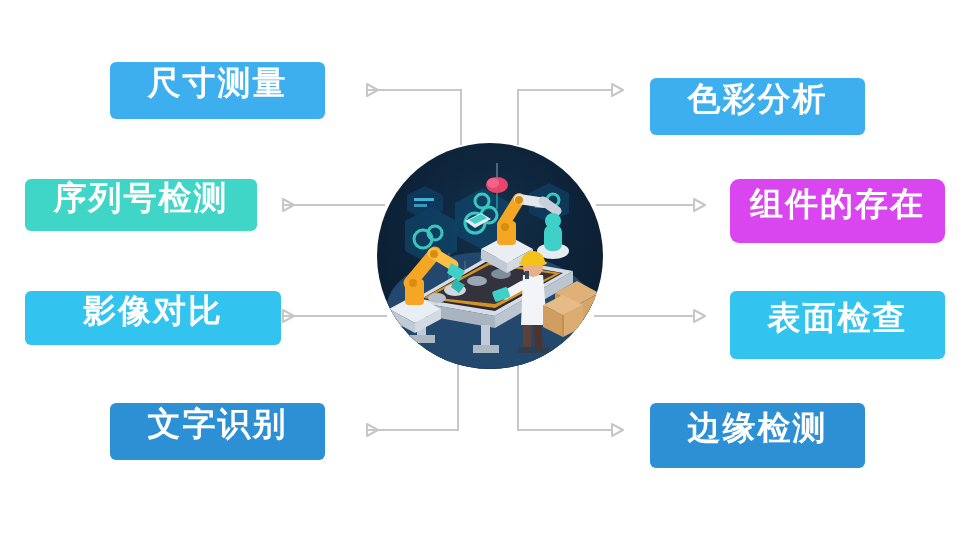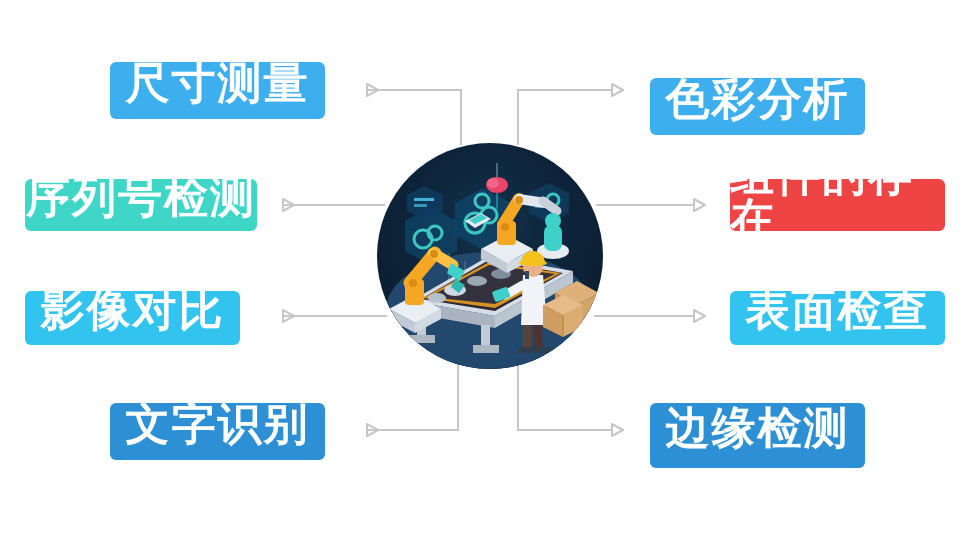--- a/index.html
+++ b/index.html
@@ -19,21 +19,21 @@
   }
 
   
   .label-box {
     position: absolute;
     display: flex;
     align-items: center;
     justify-content: center;
     border-radius: 6px;
     color: #ffffff;
-    font-size: 44px;
+    font-size: 33px;
     font-weight: 700;
     letter-spacing: 2px;
     line-height: 1;
     box-sizing: border-box;
     padding-bottom: 16px;
     user-select: none;
   }
 
   
   #center-circle {
@@ -212,20 +212,20 @@
         <polygon points="166,162 186,152 206,162 186,172" fill="#e6bb87"></polygon>
         <polygon points="166,162 166,184 186,194 186,172" fill="#cf9e60"></polygon>
         <polygon points="186,172 206,162 206,184 186,194" fill="#dbad72"></polygon>
         <path d="M186,172 L186,194" stroke="#bb8b47" stroke-width="1.5"></path>
       </g>
     </svg>
   </div>
 
   <div class="label-box" style="left: 110px; top: 62px; width: 215px; height: 57px; background: rgb(62, 175, 238);">尺寸测量</div>
   <div class="label-box" style="left: 25px; top: 179px; width: 232px; height: 52px; background: rgb(63, 214, 200);">序列号检测</div>
-  <div class="label-box" style="left: 25px; top: 291px; width: 215px; height: 54px; background: rgb(51, 195, 239);">影像对比</div>
+  <div class="label-box" style="left: 25px; top: 291px; width: 256px; height: 54px; background: rgb(51, 195, 239);">影像对比</div>
   <div class="label-box" style="left: 110px; top: 403px; width: 215px; height: 57px; background: rgb(45, 143, 212);">文字识别</div>
   <div class="label-box" style="left: 650px; top: 62px; width: 215px; height: 57px; background: rgb(62, 175, 238); margin-top: 16px;">色彩分析</div>
-  <div class="label-box" style="left: 730px; top: 179px; width: 215px; height: 52px; background: #ef4444;">组件的存在</div>
-  <div class="label-box" style="left: 730px; top: 291px; width: 215px; height: 54px; background: rgb(51, 195, 239);">表面检查</div>
+  <div class="label-box" style="left: 730px; top: 179px; width: 215px; height: 64px; background: #d946ef; border-radius: 9px;">组件的存在</div>
+  <div class="label-box" style="left: 730px; top: 291px; width: 215px; height: 68px; background: rgb(51, 195, 239);">表面检查</div>
   <div class="label-box" style="left: 650px; top: 403px; width: 215px; height: 65px; background: rgb(45, 143, 212);">边缘检测</div>
 
 </div>
 
 </body></html>

